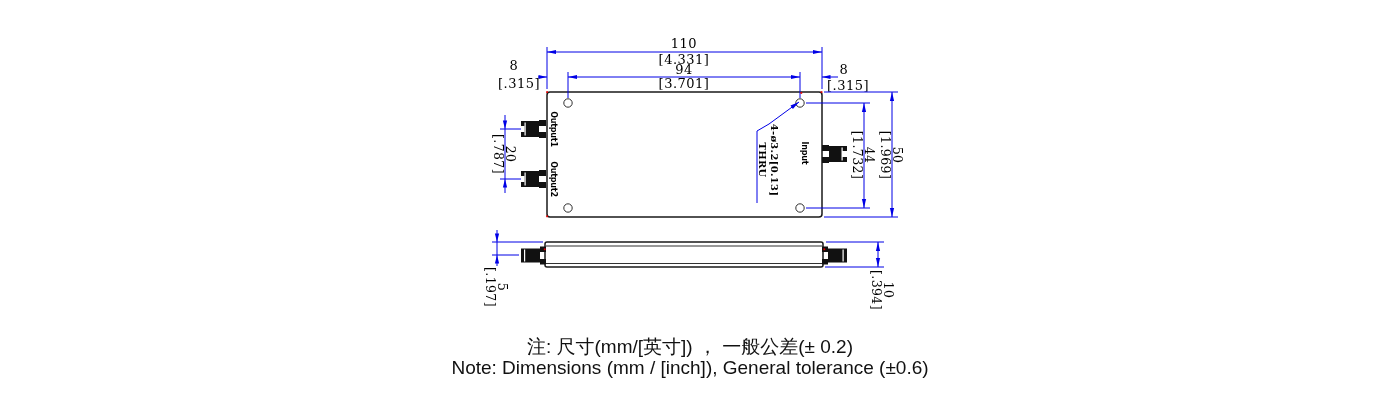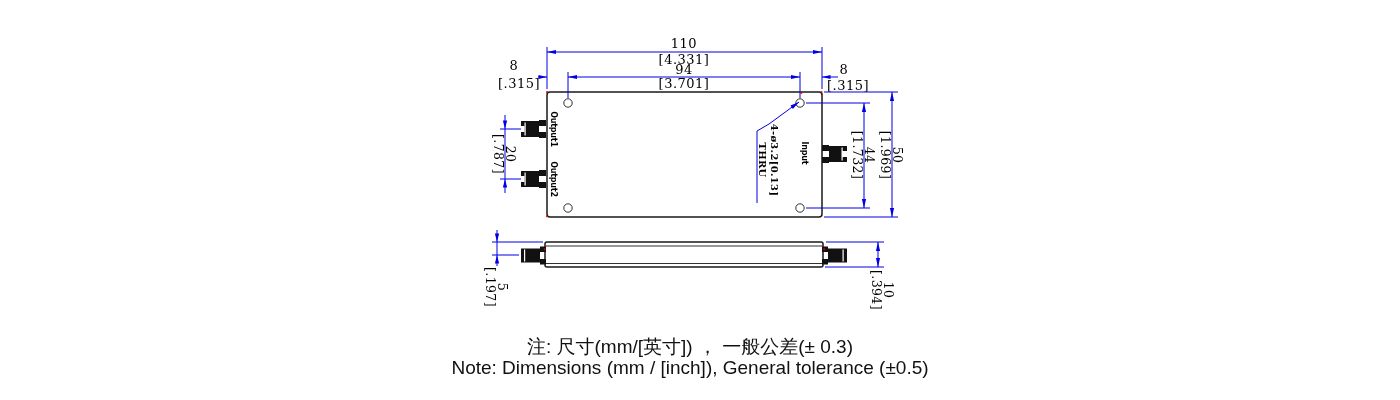--- a/index.html
+++ b/index.html
@@ -176,16 +176,16 @@
   <g>
     <rect class="dp" x="546.2" y="91.2" width="1.8" height="1.8"></rect>
     <rect class="dp" x="800.4" y="92" width="1.8" height="1.8"></rect>
     <rect class="dp" x="820.6" y="91.2" width="1.8" height="1.8"></rect>
     <rect class="dp" x="546.2" y="215.4" width="1.8" height="1.8"></rect>
     <rect class="dp" x="543.8" y="248.4" width="1.8" height="1.8"></rect>
     <rect class="dp" x="823.4" y="248.4" width="1.8" height="1.8"></rect>
   </g>
 </svg>
 
-<div class="note-zh">注: 尺寸(mm/[英寸]) ， 一般公差(± 0.3)</div>
-<div class="note-en">Note: Dimensions (mm / [inch]), General tolerance (±0.5)</div>
+<div class="note-zh">注: 尺寸(mm/[英寸]) ， 一般公差(± 0.2)</div>
+<div class="note-en">Note: Dimensions (mm / [inch]), General tolerance (±0.6)</div>
 
 </div>
 
 </body></html>

